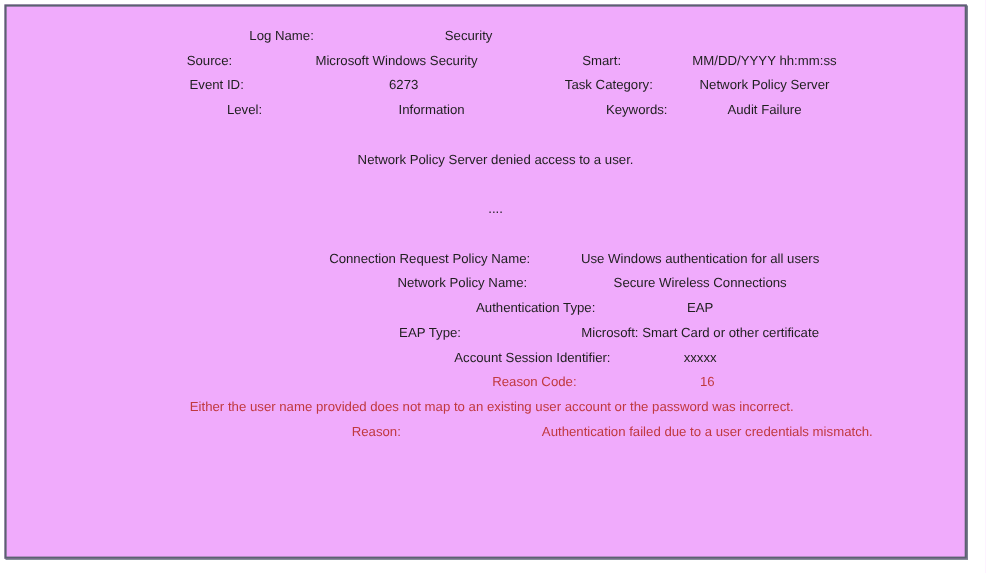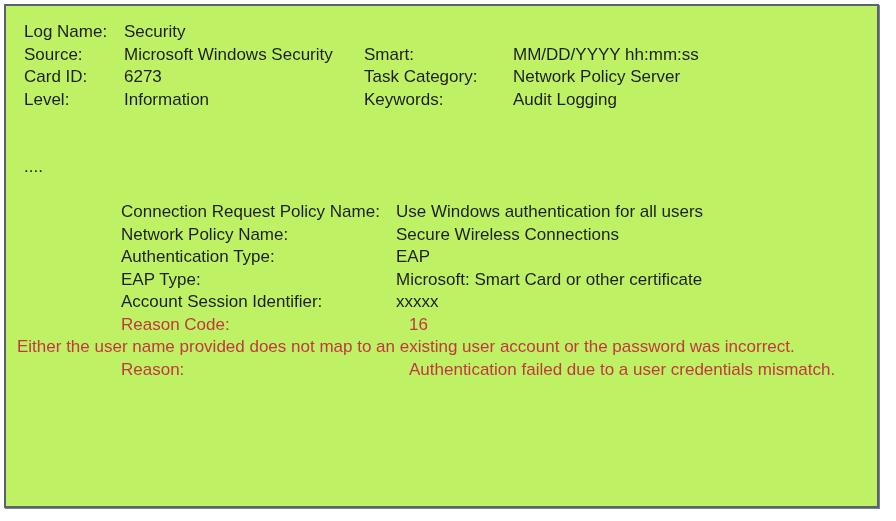--- a/index.html
+++ b/index.html
@@ -11,26 +11,27 @@
     font-family: "Liberation Sans", "DejaVu Sans", sans-serif;
   }
   .slide {
     position: absolute;
     left: 4px;
     top: 4px;
     width: 875px;
     height: 504px;
     border: 2px solid #5a6270;
     box-shadow: 1px 1px 0 #7a8290;
-    background: #bef264;
+    background: #f0abfc;
     box-sizing: border-box;
     padding: 15px 0 0 18px;
     color: #1f1f1f;
-    font-size: 17px;
+    font-size: 12px;
     overflow: hidden;
+    text-align: center;
   }
   .line {
     height: 22.5px;
     line-height: 22.5px;
     white-space: nowrap;
   }
   
   .hdr-label  { display: inline-block; width: 100px; vertical-align: top; }
   .hdr-value  { display: inline-block; width: 240px; vertical-align: top; }
   .hdr-label2 { display: inline-block; width: 133px; vertical-align: top; }
@@ -48,28 +49,29 @@
 
 <div class="slide">
 
   <div class="line">
     <span class="hdr-label">Log Name:</span><span class="hdr-value">Security</span><span class="hdr-label2"></span><span class="hdr-value2"></span>
   </div>
   <div class="line">
     <span class="hdr-label">Source:</span><span class="hdr-value">Microsoft Windows Security</span><span class="hdr-label2">Smart:</span><span class="hdr-value2">MM/DD/YYYY hh:mm:ss</span>
   </div>
   <div class="line">
-    <span class="hdr-label">Card ID:</span><span class="hdr-value">6273</span><span class="hdr-label2">Task Category:</span><span class="hdr-value2">Network Policy Server</span>
+    <span class="hdr-label">Event ID:</span><span class="hdr-value">6273</span><span class="hdr-label2">Task Category:</span><span class="hdr-value2">Network Policy Server</span>
   </div>
   <div class="line">
-    <span class="hdr-label">Level:</span><span class="hdr-value">Information</span><span class="hdr-label2">Keywords:</span><span class="hdr-value2">Audit Logging</span>
+    <span class="hdr-label">Level:</span><span class="hdr-value">Information</span><span class="hdr-label2">Keywords:</span><span class="hdr-value2">Audit Failure</span>
   </div>
 
   <div class="line"></div>
 
+  <div class="line">Network Policy Server denied access to a user.</div>
 
   <div class="line"></div>
 
   <div class="line">....</div>
 
   <div class="line"></div>
 
 
   <div class="line detail-row">
     <span class="detail-label">Connection Request Policy Name:</span><span class="detail-value">Use Windows authentication for all users</span>

